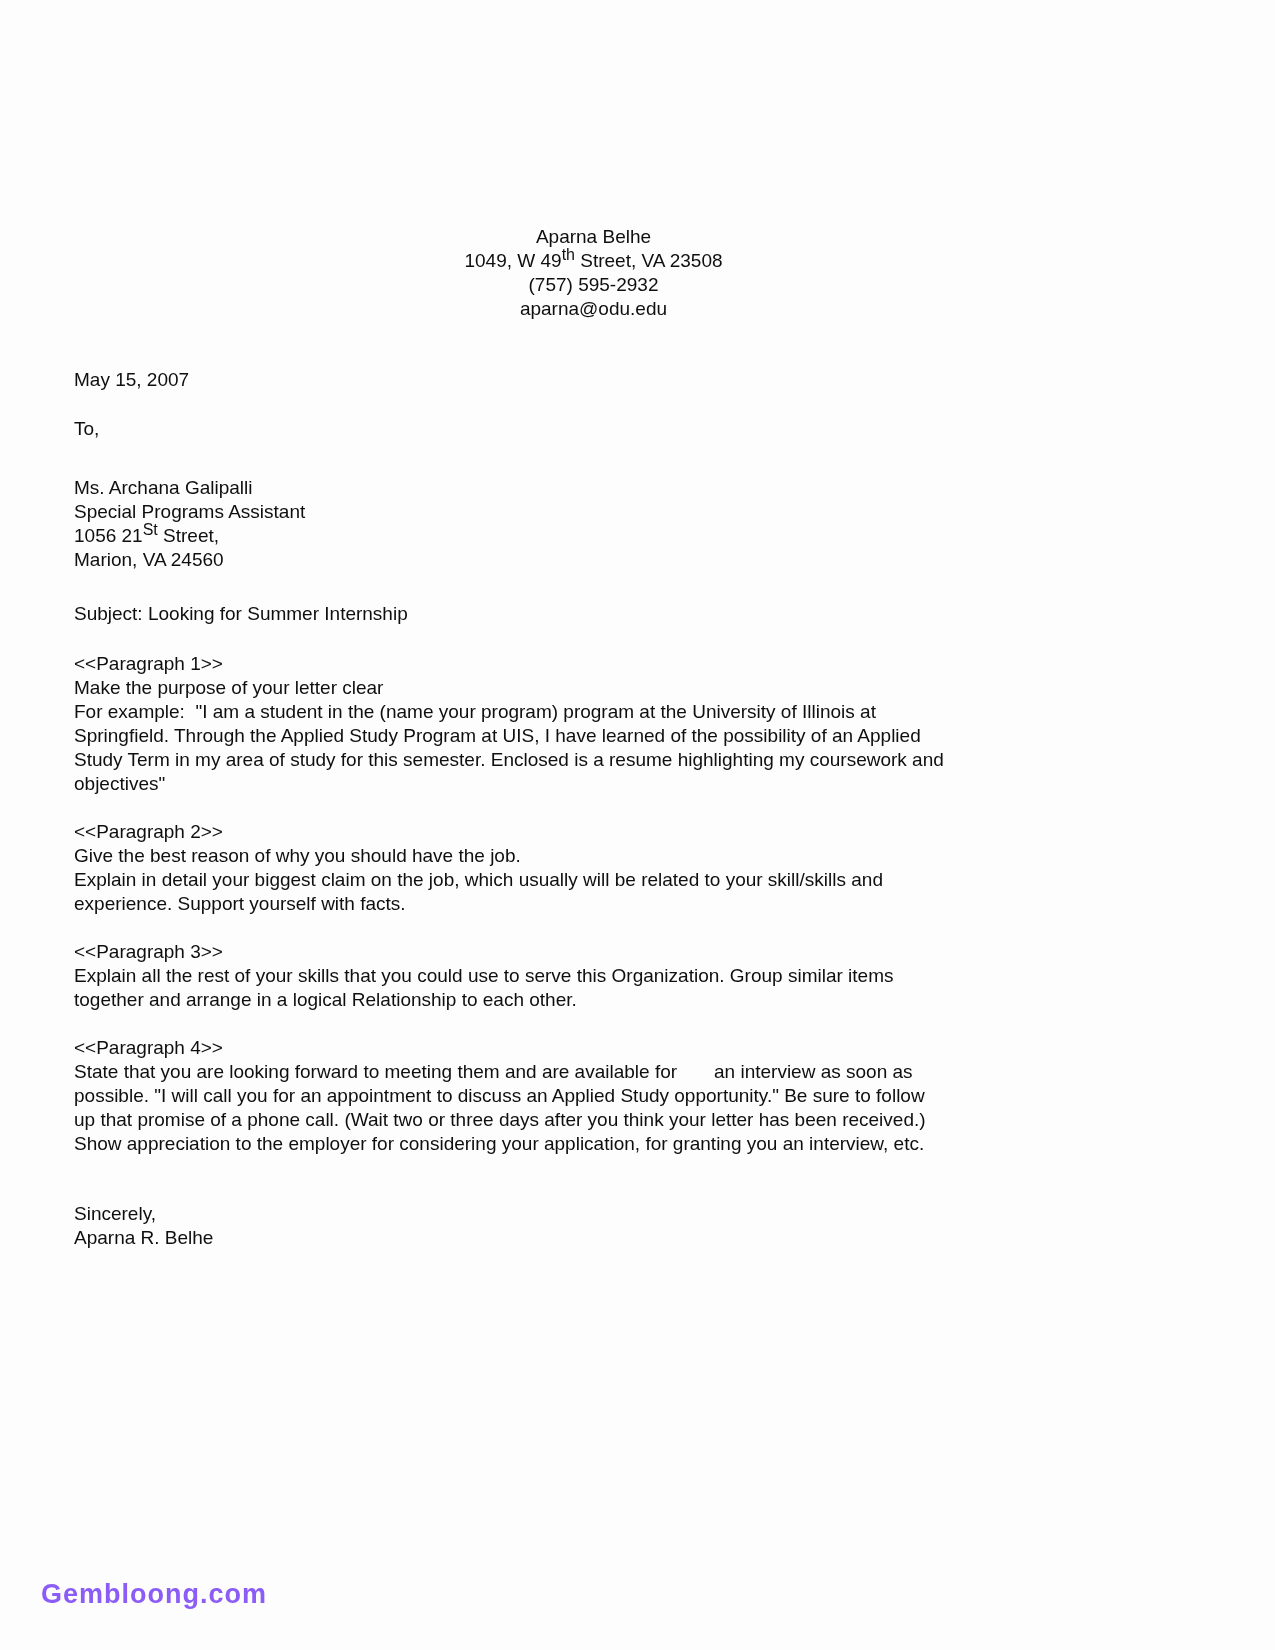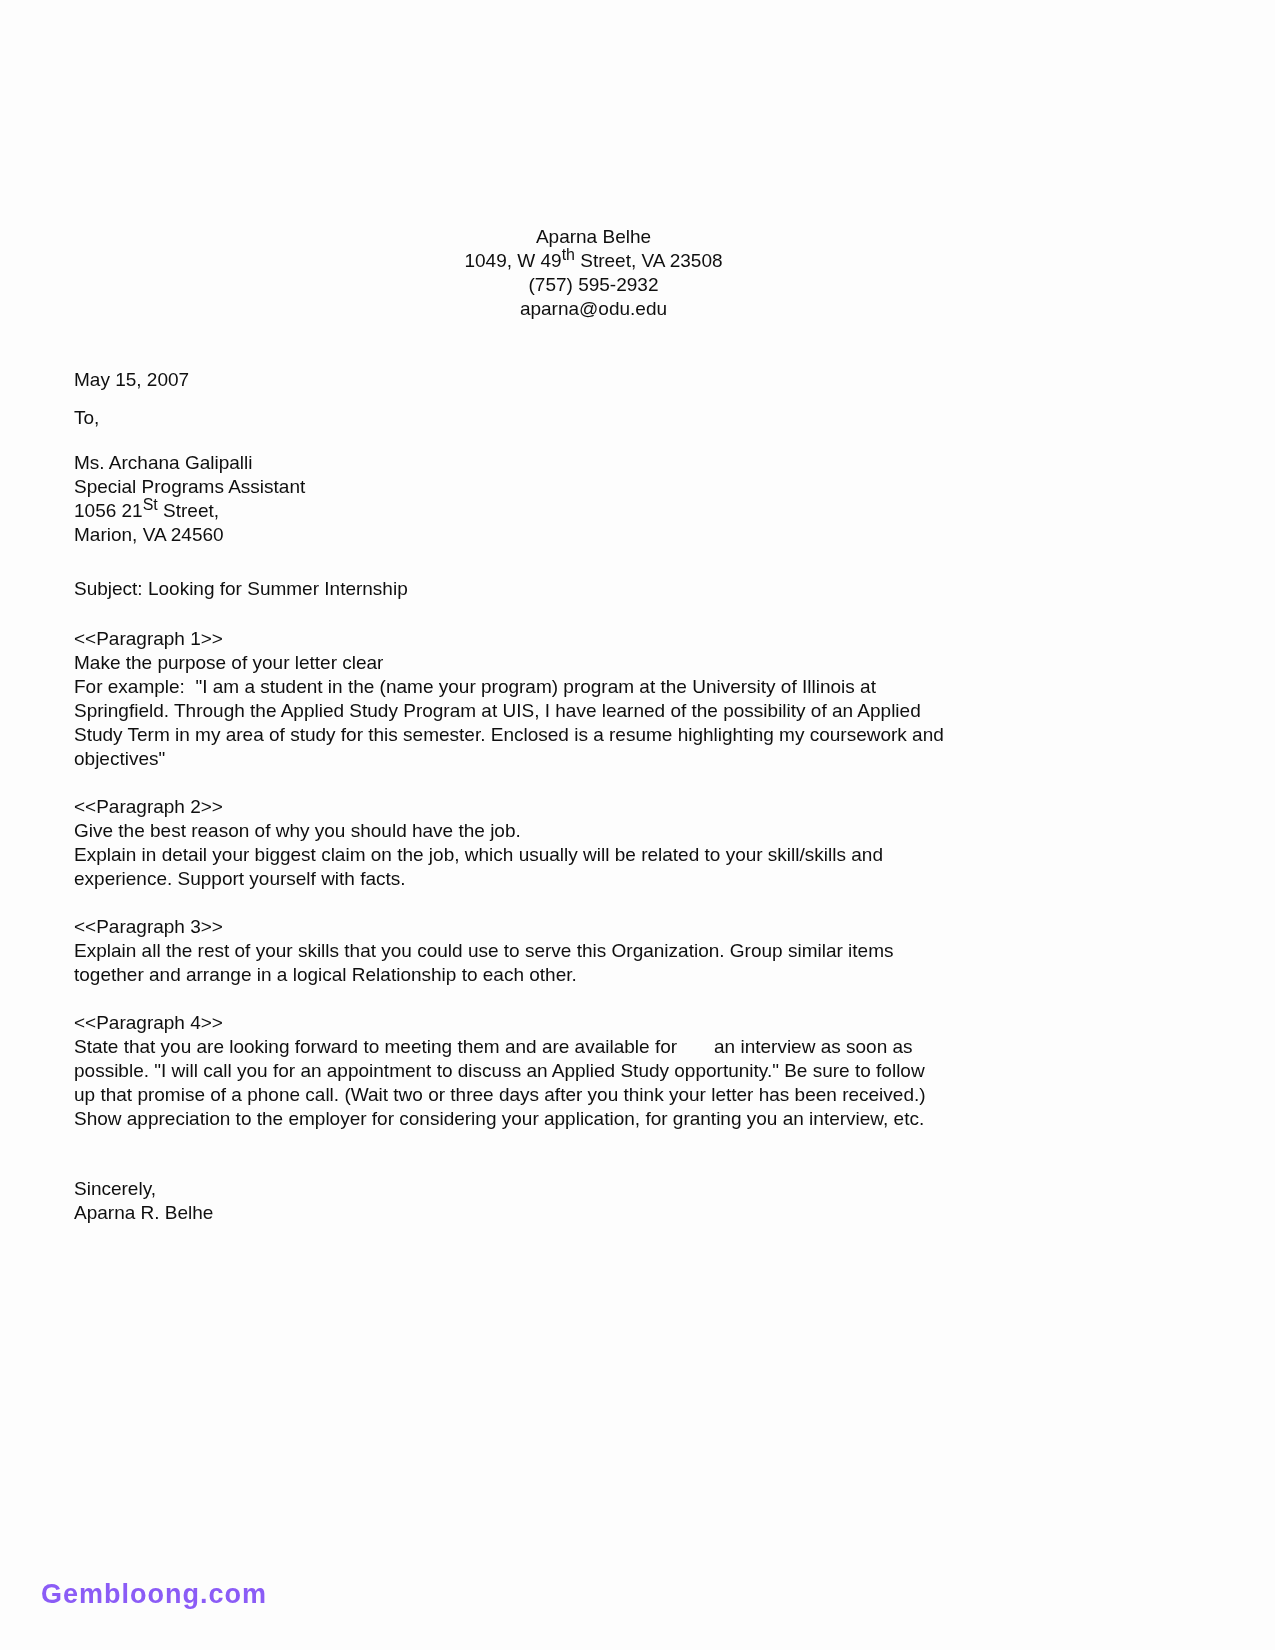--- a/index.html
+++ b/index.html
@@ -29,22 +29,22 @@
   }
   .sender {
     text-align: center;
   }
   .sup {
     font-size: 16px;
     vertical-align: 7px;
     line-height: 0;
   }
   .date-block   { margin-top: 47px; }
-  .to-block     { margin-top: 14px; }
-  .recipient    { margin-top: 21px; }
+  .to-block     { margin-top: 25px; }
+  .recipient    { margin-top: 35px; }
   .subject-line { margin-top: 30px; }
   .greeting-line{ margin-top: 26px; }
   .letter-body  { margin-top: 26px; }
   .para-block + .para-block { margin-top: 24px; }
   .closing      { margin-top: 46px; }
   .watermark {
     position: absolute;
     left: 41px;
     top: 1580px;
     font-size: 27px;

